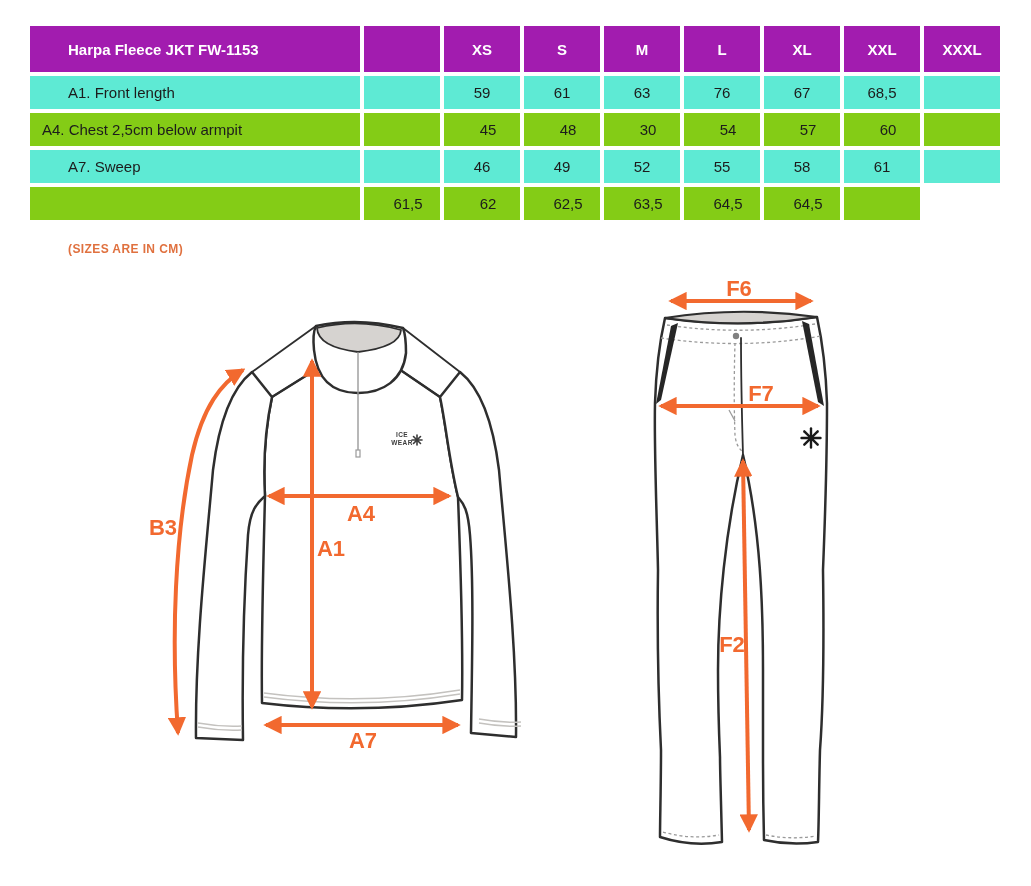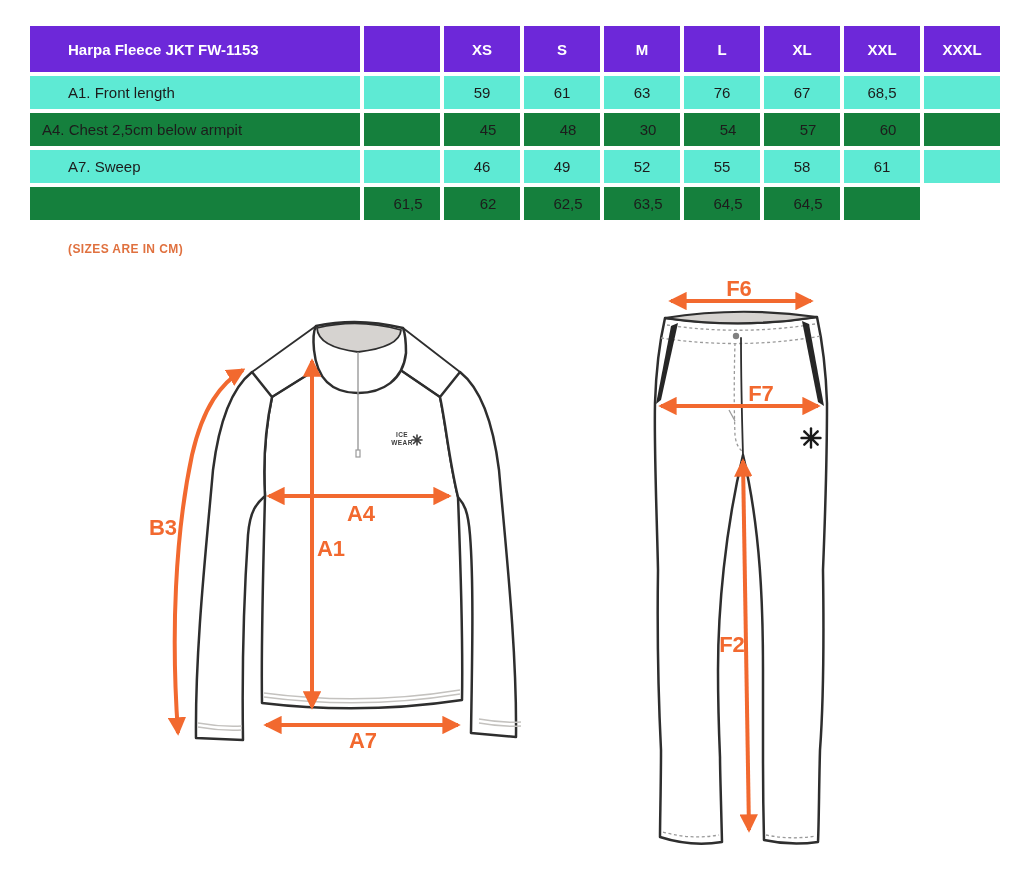--- a/index.html
+++ b/index.html
@@ -18,27 +18,27 @@
     grid-template-columns:330px 76px repeat(7,76px);
     grid-template-rows:46px repeat(4,33px);
     gap:4px;
   }
   .cell {
     display:flex; align-items:center; justify-content:center;
     font-size:15px; color:#1c1c1c;
     white-space:nowrap;
   }
   .hd {
-    background:#6d28d9; color:#ffffff; font-weight:bold;
+    background:#a21caf; color:#ffffff; font-weight:bold;
   }
   .label-cell {
     justify-content:flex-start; padding-left:38px; box-sizing:border-box;
   }
   .row-a { background:#5eead4; }
-  .row-b { background:#15803d;padding-left:12px; }
+  .row-b { background:#84cc16;padding-left:12px; }
 
   
   .note {
     position:absolute; left:68px; top:242px;
     color:#e0713f; font-size:12px; font-weight:bold;
     letter-spacing:0.4px;
   }
 
   
   .jacket-svg { position:absolute; left:95px; top:295px; }

